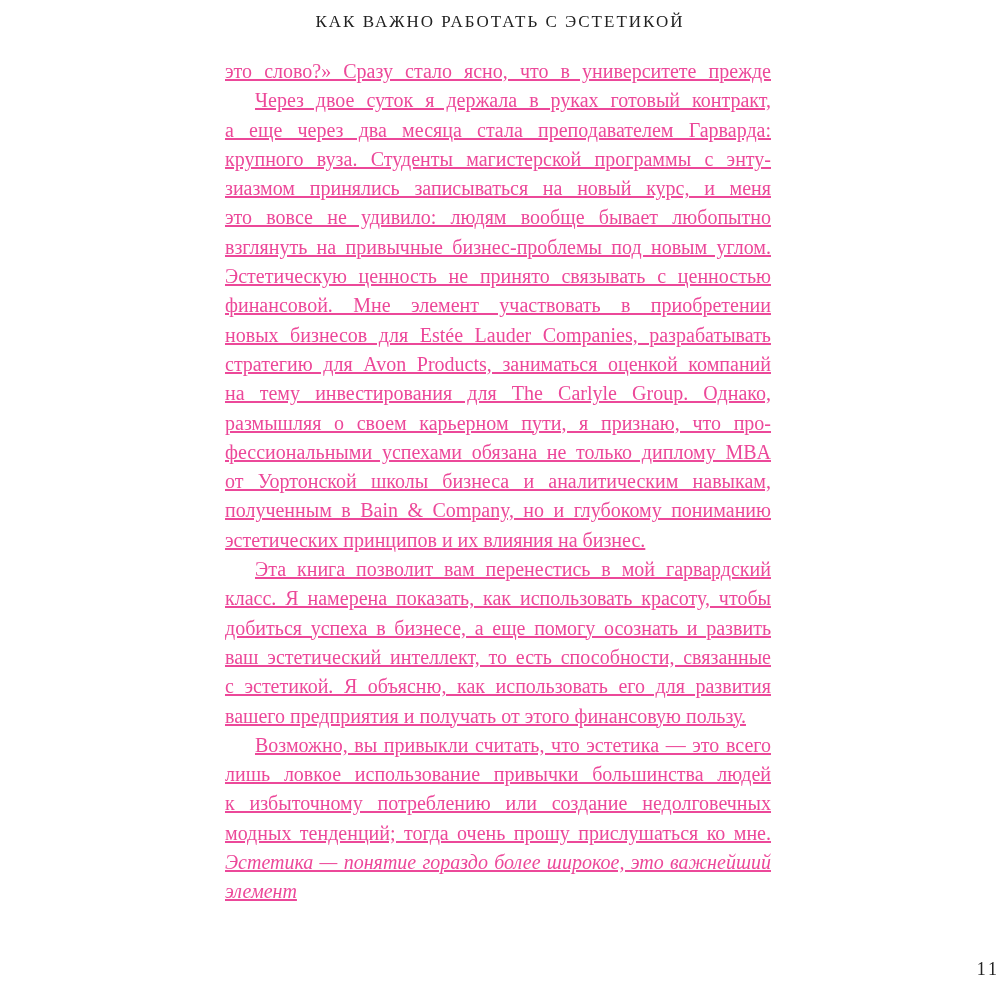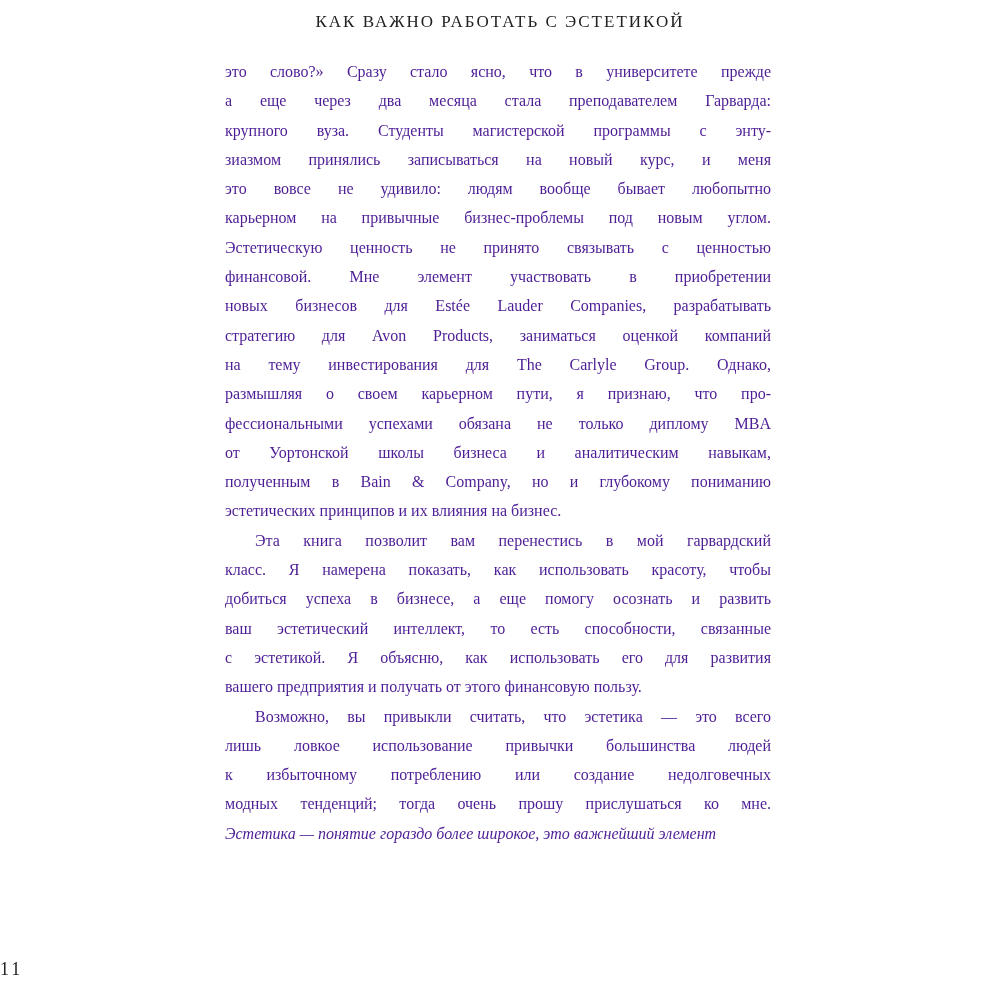--- a/index.html
+++ b/index.html
@@ -24,63 +24,65 @@
     text-align: center;
     font-size: 17px;
     letter-spacing: 2px;
     color: #222222;
   }
   .text-block {
     position: absolute;
     top: 57px;
     left: 225px;
     width: 546px;
-    font-size: 16px;
+    font-size: 20px;
     line-height: 29.3px;
-    color: #4c1d95;
+    color: #ec4899;
+    text-decoration: underline;
   }
   .paragraph { margin: 0; padding: 0; }
   .line {
     text-align: justify;
     text-align-last: justify;
     white-space: normal;
   }
   .line.last { text-align-last: left; }
   .line.indent { text-indent: 30px; }
   .line.italic { font-style: italic; }
   .page-number {
     position: absolute;
     top: 959px;
     left: 0;
     width: 100%;
-    text-align: left;
+    text-align: right;
     font-size: 18px;
     letter-spacing: 3px;
     color: #222222;
   }
 </style>
 </head>
 <body>
 
 <div class="book-page">
 
   <div class="running-header">КАК ВАЖНО РАБОТАТЬ С ЭСТЕТИКОЙ</div>
 
   <div class="text-block">
 
     <div class="paragraph">
       <div class="line">это слово?» Сразу стало ясно, что в университете прежде</div>
     </div>
 
     <div class="paragraph">
+      <div class="line indent">Через двое суток я держала в руках готовый контракт,</div>
       <div class="line">а еще через два месяца стала преподавателем Гарварда:</div>
       <div class="line">крупного вуза. Студенты магистерской программы с энту-</div>
       <div class="line">зиазмом принялись записываться на новый курс, и меня</div>
       <div class="line">это вовсе не удивило: людям вообще бывает любопытно</div>
-      <div class="line">карьерном на привычные бизнес-проблемы под новым углом.</div>
+      <div class="line">взглянуть на привычные бизнес-проблемы под новым углом.</div>
       <div class="line">Эстетическую ценность не принято связывать с ценностью</div>
       <div class="line">финансовой. Мне элемент участвовать в приобретении</div>
       <div class="line">новых бизнесов для Estée Lauder Companies, разрабатывать</div>
       <div class="line">стратегию для Avon Products, заниматься оценкой компаний</div>
       <div class="line">на тему инвестирования для The Carlyle Group. Однако,</div>
       <div class="line">размышляя о своем карьерном пути, я признаю, что про-</div>
       <div class="line">фессиональными успехами обязана не только диплому MBA</div>
       <div class="line">от Уортонской школы бизнеса и аналитическим навыкам,</div>
       <div class="line">полученным в Bain &amp; Company, но и глубокому пониманию</div>
       <div class="line last">эстетических принципов и их влияния на бизнес.</div>

